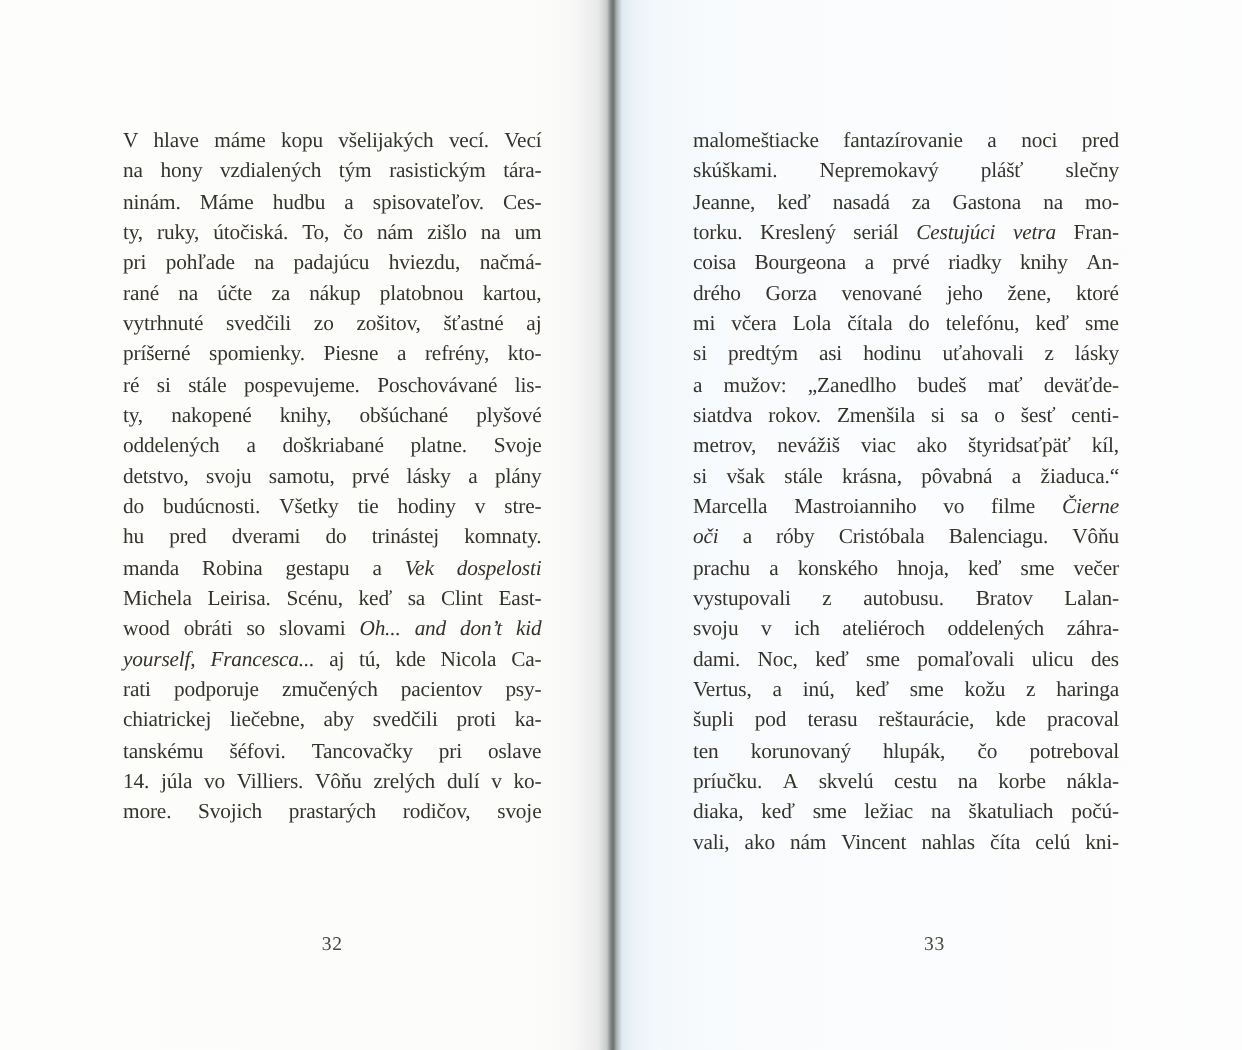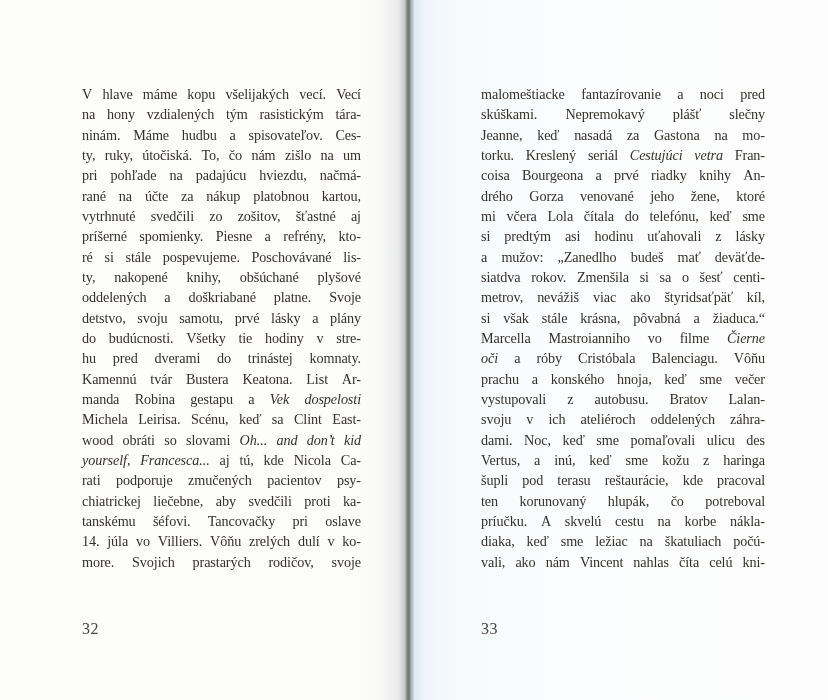--- a/index.html
+++ b/index.html
@@ -20,26 +20,26 @@
       #7b817f 34%,
       #6e7472 36%,
       #a9b0ae 39%,
       #dfeaf1 44%,
       #ecf4f9 56%,
       rgba(244,249,252,0.55) 78%,
       rgba(248,251,253,0) 100%);}
   .textblock{position:absolute;top:84px;color:var(--ink,#35322c);
     font-size:14.2px;letter-spacing:-0.1px;}
   .textblock.tb-left{left:82px;width:279px;}
-  .textblock.tb-right{left:481px;width:284px;text-align:center;}
+  .textblock.tb-right{left:462px;width:284px;text-align:center;}
   .line{display:flex;justify-content:space-between;height:20.34px;line-height:20.34px;white-space:pre;}
   .line .w{display:inline-block;}
   .line .it{font-style:italic;}
   .pagenum{position:absolute;top:620px;height:18px;line-height:18px;
-    font-size:16px;color:var(--page-number-ink,#4a463f);letter-spacing:0.5px;}
+    text-align:center;font-size:13px;color:var(--page-number-ink,#4a463f);letter-spacing:0.5px;}
   .pagenum.pn-left{left:82px;width:279px;}
   .pagenum.pn-right{left:481px;width:284px;}
 </style>
 </head>
 <body>
 
 <div class="spread">
   <div class="page left"></div>
   <div class="page right"></div>
   <div class="spine"></div>
@@ -52,21 +52,20 @@
       <div class="line"><span class="w">pri</span><span class="w">pohľade</span><span class="w">na</span><span class="w">padajúcu</span><span class="w">hviezdu,</span><span class="w">načmá-</span></div>
       <div class="line"><span class="w">rané</span><span class="w">na</span><span class="w">účte</span><span class="w">za</span><span class="w">nákup</span><span class="w">platobnou</span><span class="w">kartou,</span></div>
       <div class="line"><span class="w">vytrhnuté</span><span class="w">svedčili</span><span class="w">zo</span><span class="w">zošitov,</span><span class="w">šťastné</span><span class="w">aj</span></div>
       <div class="line"><span class="w">príšerné</span><span class="w">spomienky.</span><span class="w">Piesne</span><span class="w">a</span><span class="w">refrény,</span><span class="w">kto-</span></div>
       <div class="line"><span class="w">ré</span><span class="w">si</span><span class="w">stále</span><span class="w">pospevujeme.</span><span class="w">Poschovávané</span><span class="w">lis-</span></div>
       <div class="line"><span class="w">ty,</span><span class="w">nakopené</span><span class="w">knihy,</span><span class="w">obšúchané</span><span class="w">plyšové</span></div>
       <div class="line"><span class="w">oddelených</span><span class="w">a</span><span class="w">doškriabané</span><span class="w">platne.</span><span class="w">Svoje</span></div>
       <div class="line"><span class="w">detstvo,</span><span class="w">svoju</span><span class="w">samotu,</span><span class="w">prvé</span><span class="w">lásky</span><span class="w">a</span><span class="w">plány</span></div>
       <div class="line"><span class="w">do</span><span class="w">budúcnosti.</span><span class="w">Všetky</span><span class="w">tie</span><span class="w">hodiny</span><span class="w">v</span><span class="w">stre-</span></div>
       <div class="line"><span class="w">hu</span><span class="w">pred</span><span class="w">dverami</span><span class="w">do</span><span class="w">trinástej</span><span class="w">komnaty.</span></div>
-      <div class="line"><span class="w">Kamennú</span><span class="w">tvár</span><span class="w">Bustera</span><span class="w">Keatona.</span><span class="w">List</span><span class="w">Ar-</span></div>
       <div class="line"><span class="w">manda</span><span class="w">Robina</span><span class="w">gestapu</span><span class="w">a</span><span class="w it">Vek</span><span class="w it">dospelosti</span></div>
       <div class="line"><span class="w">Michela</span><span class="w">Leirisa.</span><span class="w">Scénu,</span><span class="w">keď</span><span class="w">sa</span><span class="w">Clint</span><span class="w">East-</span></div>
       <div class="line"><span class="w">wood</span><span class="w">obráti</span><span class="w">so</span><span class="w">slovami</span><span class="w it">Oh...</span><span class="w it">and</span><span class="w it">don’t</span><span class="w it">kid</span></div>
       <div class="line"><span class="w it">yourself,</span><span class="w it">Francesca...</span><span class="w">aj</span><span class="w">tú,</span><span class="w">kde</span><span class="w">Nicola</span><span class="w">Ca-</span></div>
       <div class="line"><span class="w">rati</span><span class="w">podporuje</span><span class="w">zmučených</span><span class="w">pacientov</span><span class="w">psy-</span></div>
       <div class="line"><span class="w">chiatrickej</span><span class="w">liečebne,</span><span class="w">aby</span><span class="w">svedčili</span><span class="w">proti</span><span class="w">ka-</span></div>
       <div class="line"><span class="w">tanskému</span><span class="w">šéfovi.</span><span class="w">Tancovačky</span><span class="w">pri</span><span class="w">oslave</span></div>
       <div class="line"><span class="w">14.</span><span class="w">júla</span><span class="w">vo</span><span class="w">Villiers.</span><span class="w">Vôňu</span><span class="w">zrelých</span><span class="w">dulí</span><span class="w">v</span><span class="w">ko-</span></div>
       <div class="line"><span class="w">more.</span><span class="w">Svojich</span><span class="w">prastarých</span><span class="w">rodičov,</span><span class="w">svoje</span></div>
     </div>

